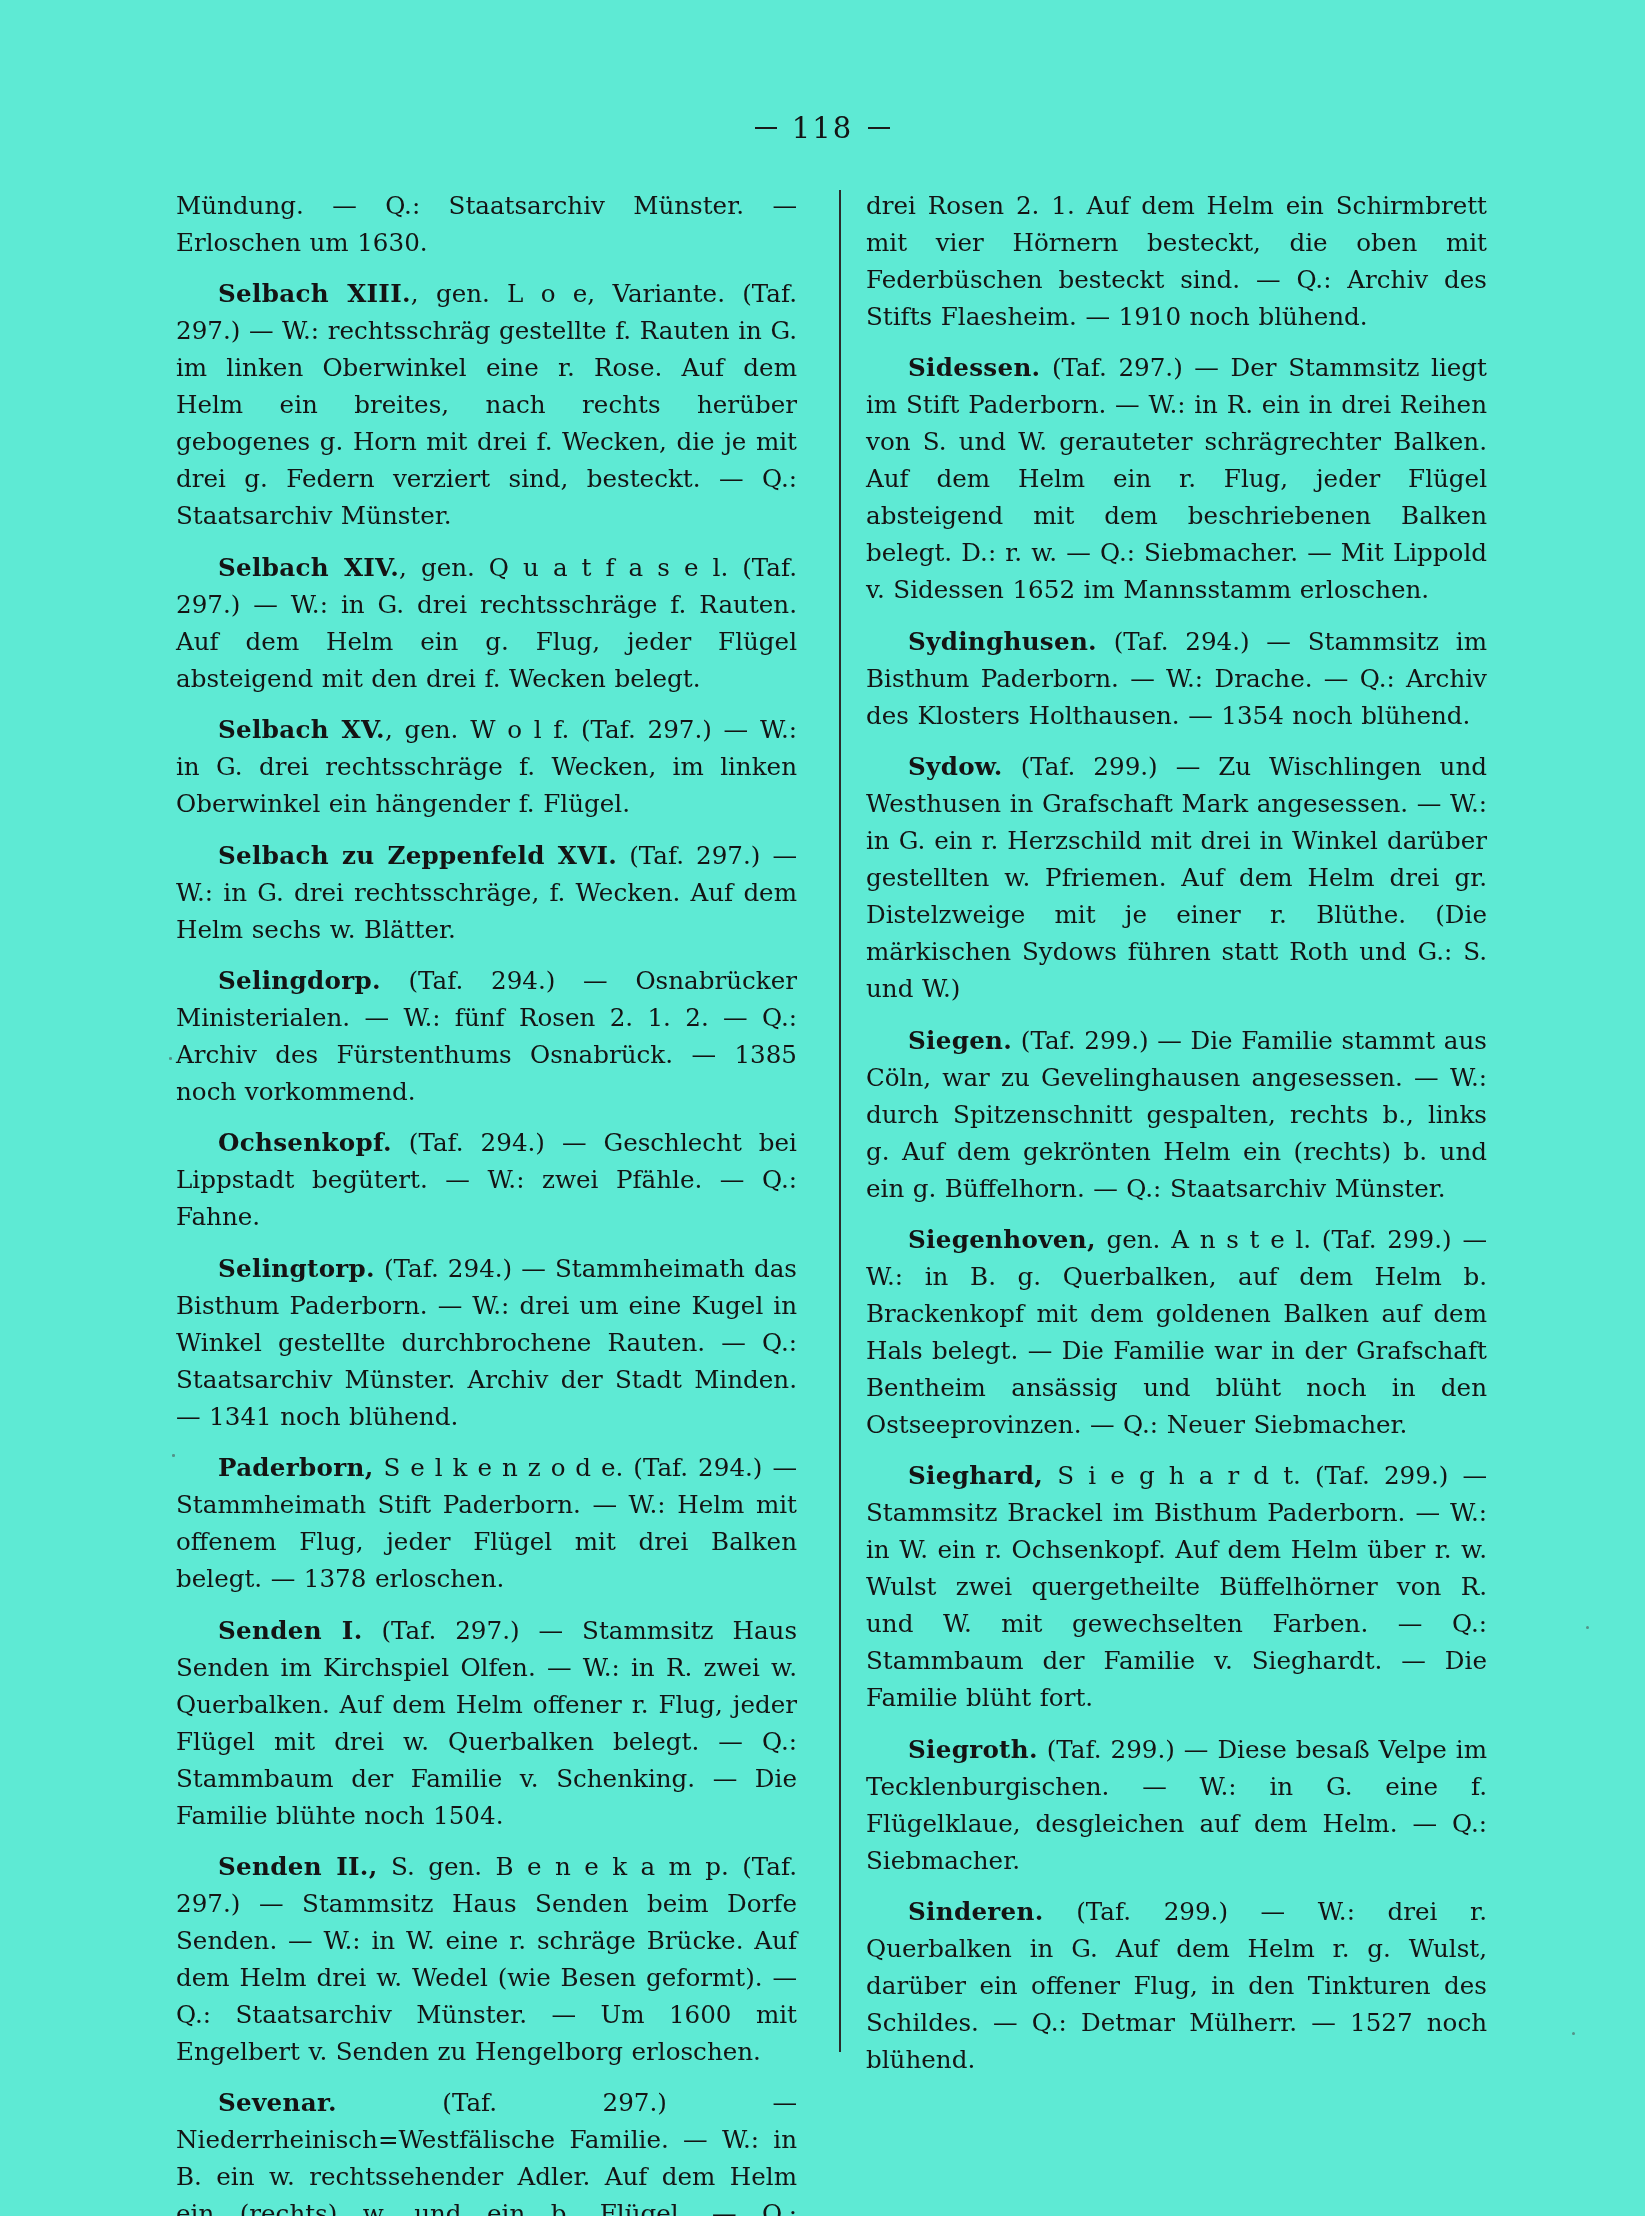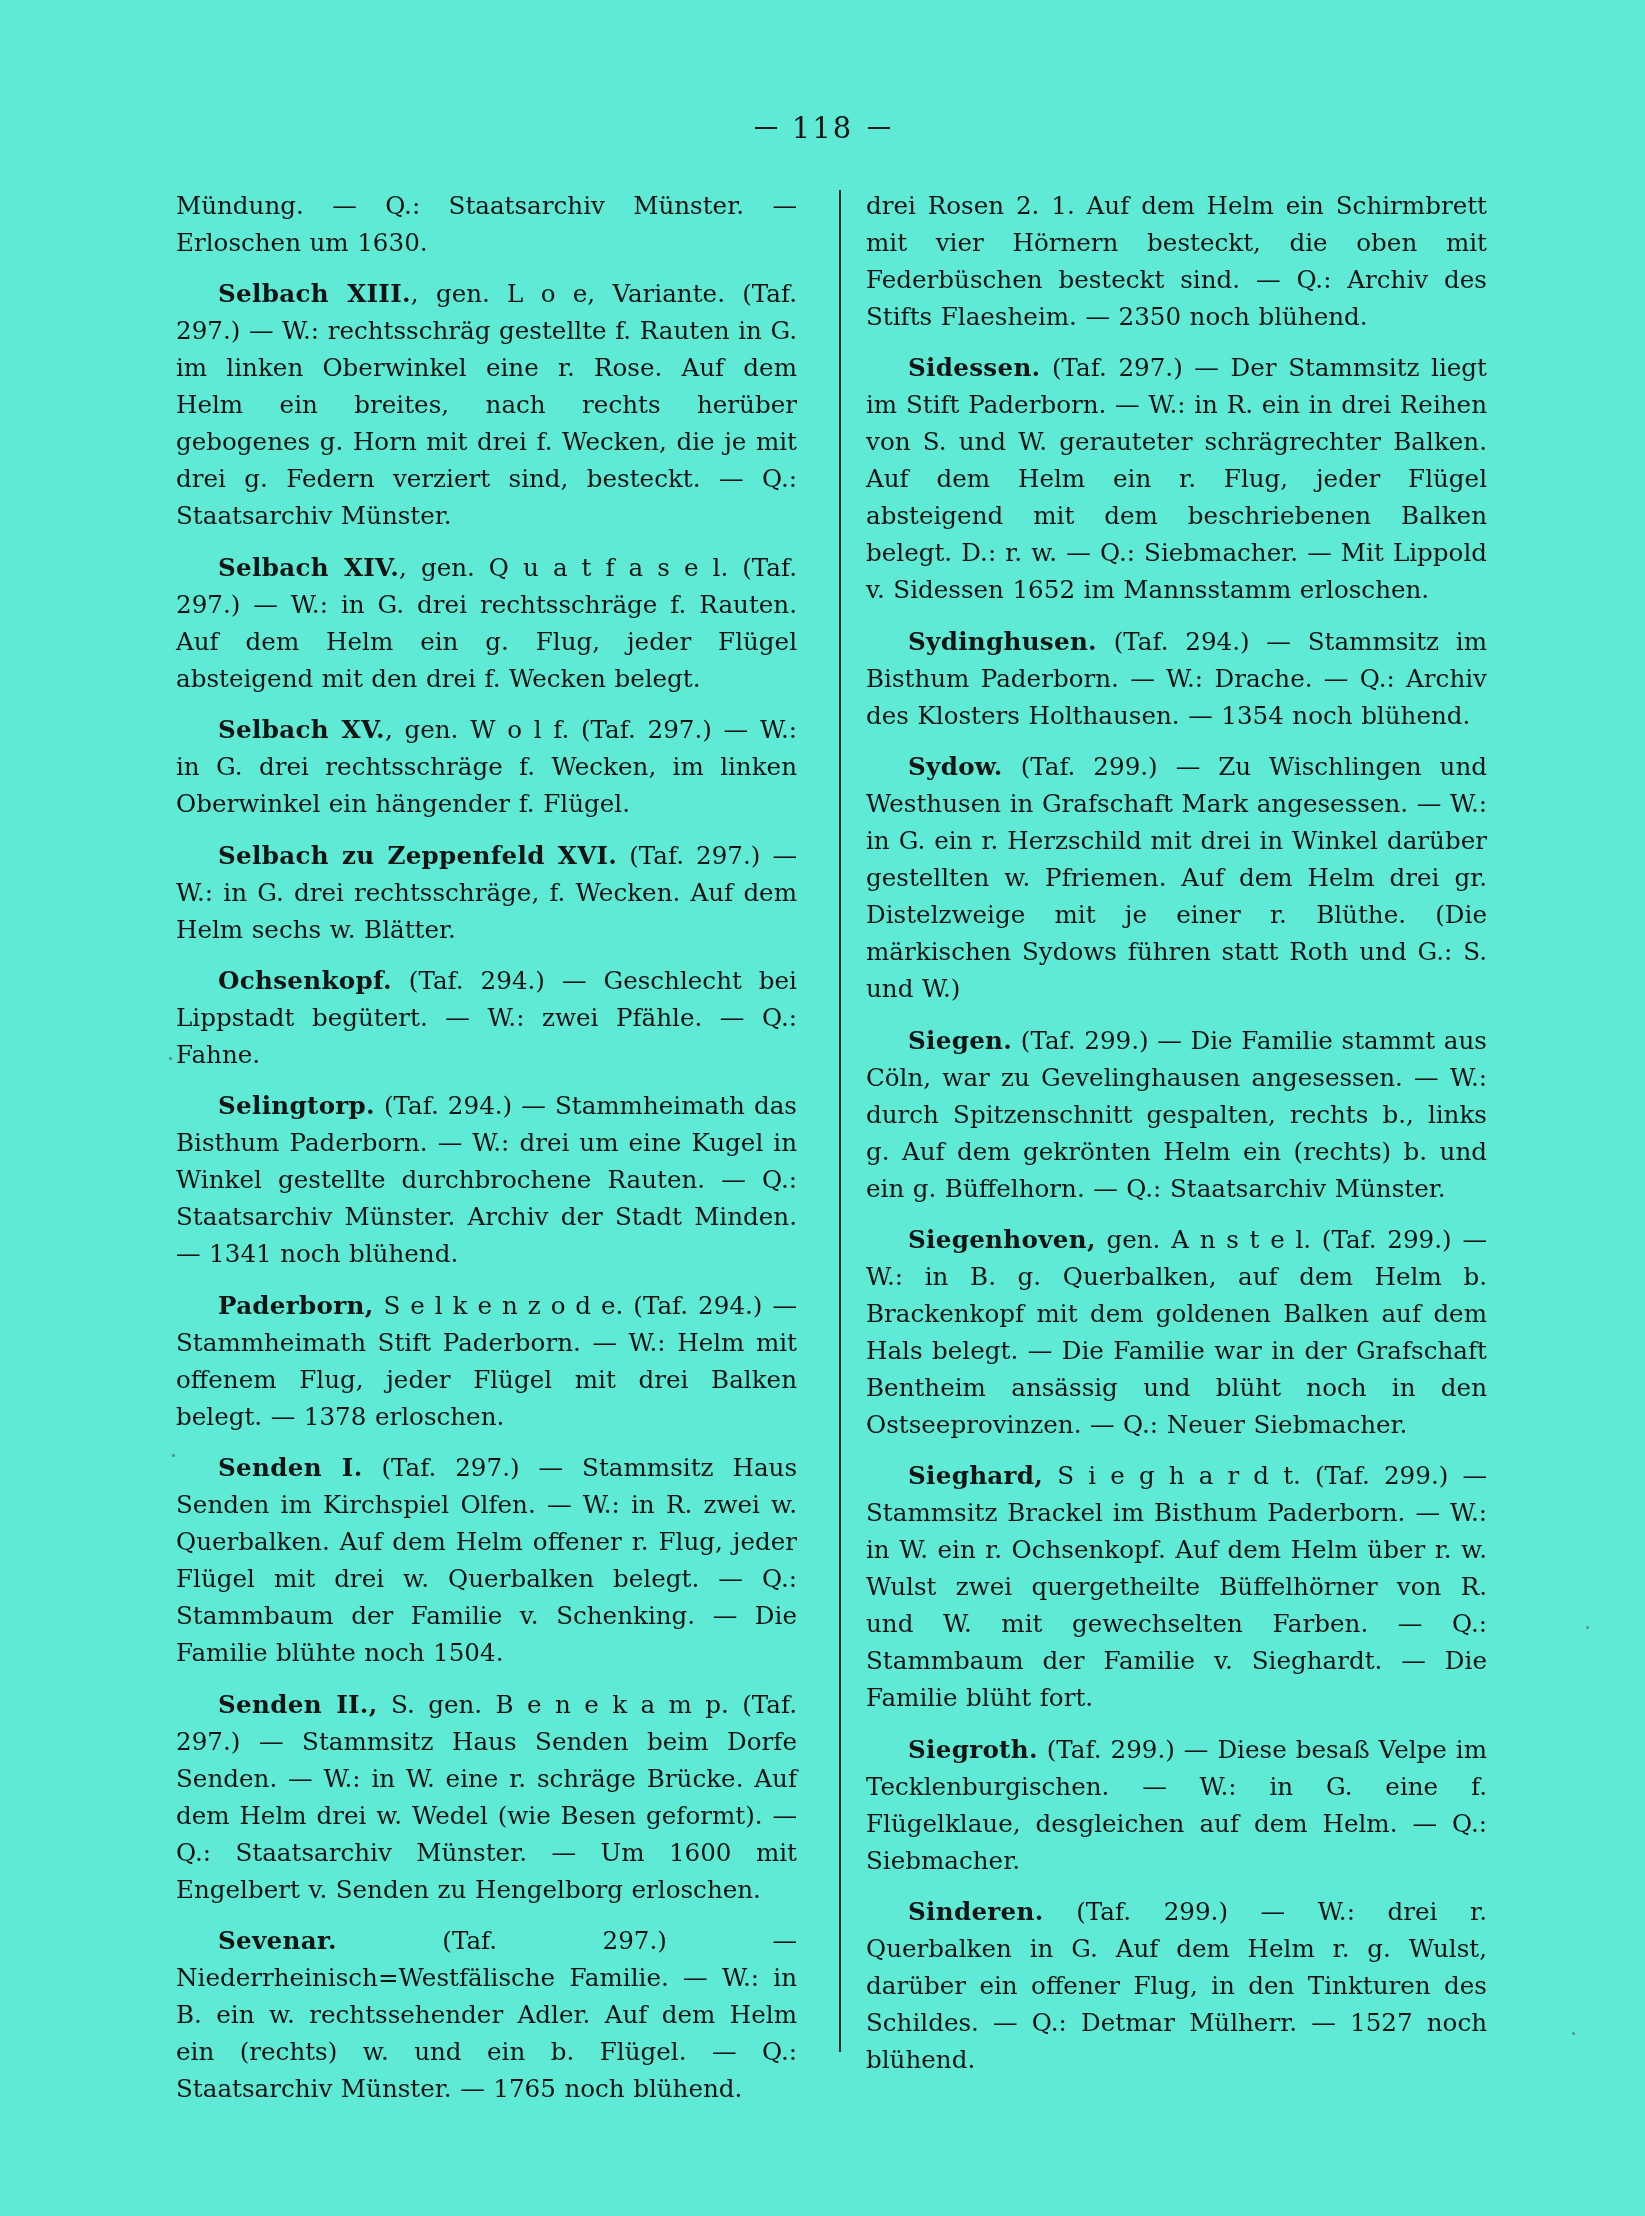--- a/index.html
+++ b/index.html
@@ -116,31 +116,32 @@
   <div class="rule-vertical"></div>
 
   <div class="columns">
 
     <div class="col col-left">
       <p class="entry cont">Mündung. — Q.: Staatsarchiv Münster. — Erloschen um 1630.</p>
       <p class="entry"><span class="headword">Selbach XIII.</span>, gen. L o e, Variante. (Taf. 297.) — W.: rechtsschräg gestellte f. Rauten in G. im linken Oberwinkel eine r. Rose. Auf dem Helm ein breites, nach rechts herüber gebogenes g. Horn mit drei f. Wecken, die je mit drei g. Federn verziert sind, besteckt. — Q.: Staatsarchiv Münster.</p>
       <p class="entry"><span class="headword">Selbach XIV.</span>, gen. Q u a t f a s e l. (Taf. 297.) — W.: in G. drei rechtsschräge f. Rauten. Auf dem Helm ein g. Flug, jeder Flügel absteigend mit den drei f. Wecken belegt.</p>
       <p class="entry"><span class="headword">Selbach XV.</span>, gen. W o l f. (Taf. 297.) — W.: in G. drei rechtsschräge f. Wecken, im linken Oberwinkel ein hängender f. Flügel.</p>
       <p class="entry"><span class="headword">Selbach zu Zeppenfeld XVI.</span> (Taf. 297.) — W.: in G. drei rechtsschräge, f. Wecken. Auf dem Helm sechs w. Blätter.</p>
+      <p class="entry"><span class="headword">Selingdorp.</span> (Taf. 294.) — Osnabrücker Ministerialen. — W.: fünf Rosen 2. 1. 2. — Q.: Archiv des Fürstenthums Osnabrück. — 1385 noch vorkommend.</p>
       <p class="entry"><span class="headword">Ochsenkopf.</span> (Taf. 294.) — Geschlecht bei Lippstadt begütert. — W.: zwei Pfähle. — Q.: Fahne.</p>
       <p class="entry"><span class="headword">Selingtorp.</span> (Taf. 294.) — Stammheimath das Bisthum Paderborn. — W.: drei um eine Kugel in Winkel gestellte durchbrochene Rauten. — Q.: Staatsarchiv Münster. Archiv der Stadt Minden. — 1341 noch blühend.</p>
       <p class="entry"><span class="headword">Paderborn,</span> S e l k e n z o d e. (Taf. 294.) — Stammheimath Stift Paderborn. — W.: Helm mit offenem Flug, jeder Flügel mit drei Balken belegt. — 1378 erloschen.</p>
       <p class="entry"><span class="headword">Senden I.</span> (Taf. 297.) — Stammsitz Haus Senden im Kirchspiel Olfen. — W.: in R. zwei w. Querbalken. Auf dem Helm offener r. Flug, jeder Flügel mit drei w. Querbalken belegt. — Q.: Stammbaum der Familie v. Schenking. — Die Familie blühte noch 1504.</p>
       <p class="entry"><span class="headword">Senden II.,</span> S. gen. B e n e k a m p. (Taf. 297.) — Stammsitz Haus Senden beim Dorfe Senden. — W.: in W. eine r. schräge Brücke. Auf dem Helm drei w. Wedel (wie Besen geformt). — Q.: Staatsarchiv Münster. — Um 1600 mit Engelbert v. Senden zu Hengelborg erloschen.</p>
       <p class="entry"><span class="headword">Sevenar.</span> (Taf. 297.) — Niederrheinisch=Westfälische Familie. — W.: in B. ein w. rechtssehender Adler. Auf dem Helm ein (rechts) w. und ein b. Flügel. — Q.: Staatsarchiv Münster. — 1765 noch blühend.</p>
 
     </div>
 
     <div class="col col-right">
-      <p class="entry cont">drei Rosen 2. 1. Auf dem Helm ein Schirmbrett mit vier Hörnern besteckt, die oben mit Federbüschen besteckt sind. — Q.: Archiv des Stifts Flaesheim. — 2350 noch blühend.</p>
+      <p class="entry cont">drei Rosen 2. 1. Auf dem Helm ein Schirmbrett mit vier Hörnern besteckt, die oben mit Federbüschen besteckt sind. — Q.: Archiv des Stifts Flaesheim. — 1910 noch blühend.</p>
       <p class="entry"><span class="headword">Sidessen.</span> (Taf. 297.) — Der Stammsitz liegt im Stift Paderborn. — W.: in R. ein in drei Reihen von S. und W. gerauteter schrägrechter Balken. Auf dem Helm ein r. Flug, jeder Flügel absteigend mit dem beschriebenen Balken belegt. D.: r. w. — Q.: Siebmacher. — Mit Lippold v. Sidessen 1652 im Mannsstamm erloschen.</p>
       <p class="entry"><span class="headword">Sydinghusen.</span> (Taf. 294.) — Stammsitz im Bisthum Paderborn. — W.: Drache. — Q.: Archiv des Klosters Holthausen. — 1354 noch blühend.</p>
       <p class="entry"><span class="headword">Sydow.</span> (Taf. 299.) — Zu Wischlingen und Westhusen in Grafschaft Mark angesessen. — W.: in G. ein r. Herzschild mit drei in Winkel darüber gestellten w. Pfriemen. Auf dem Helm drei gr. Distelzweige mit je einer r. Blüthe. (Die märkischen Sydows führen statt Roth und G.: S. und W.)</p>
       <p class="entry"><span class="headword">Siegen.</span> (Taf. 299.) — Die Familie stammt aus Cöln, war zu Gevelinghausen angesessen. — W.: durch Spitzenschnitt gespalten, rechts b., links g. Auf dem gekrönten Helm ein (rechts) b. und ein g. Büffelhorn. — Q.: Staatsarchiv Münster.</p>
       <p class="entry"><span class="headword">Siegenhoven,</span> gen. A n s t e l. (Taf. 299.) — W.: in B. g. Querbalken, auf dem Helm b. Brackenkopf mit dem goldenen Balken auf dem Hals belegt. — Die Familie war in der Grafschaft Bentheim ansässig und blüht noch in den Ostseeprovinzen. — Q.: Neuer Siebmacher.</p>
       <p class="entry"><span class="headword">Sieghard,</span> S i e g h a r d t. (Taf. 299.) — Stammsitz Brackel im Bisthum Paderborn. — W.: in W. ein r. Ochsenkopf. Auf dem Helm über r. w. Wulst zwei quergetheilte Büffelhörner von R. und W. mit gewechselten Farben. — Q.: Stammbaum der Familie v. Sieghardt. — Die Familie blüht fort.</p>
       <p class="entry"><span class="headword">Siegroth.</span> (Taf. 299.) — Diese besaß Velpe im Tecklenburgischen. — W.: in G. eine f. Flügelklaue, desgleichen auf dem Helm. — Q.: Siebmacher.</p>
       <p class="entry"><span class="headword">Sinderen.</span> (Taf. 299.) — W.: drei r. Querbalken in G. Auf dem Helm r. g. Wulst, darüber ein offener Flug, in den Tinkturen des Schildes. — Q.: Detmar Mülherr. — 1527 noch blühend.</p>
 
     </div>

